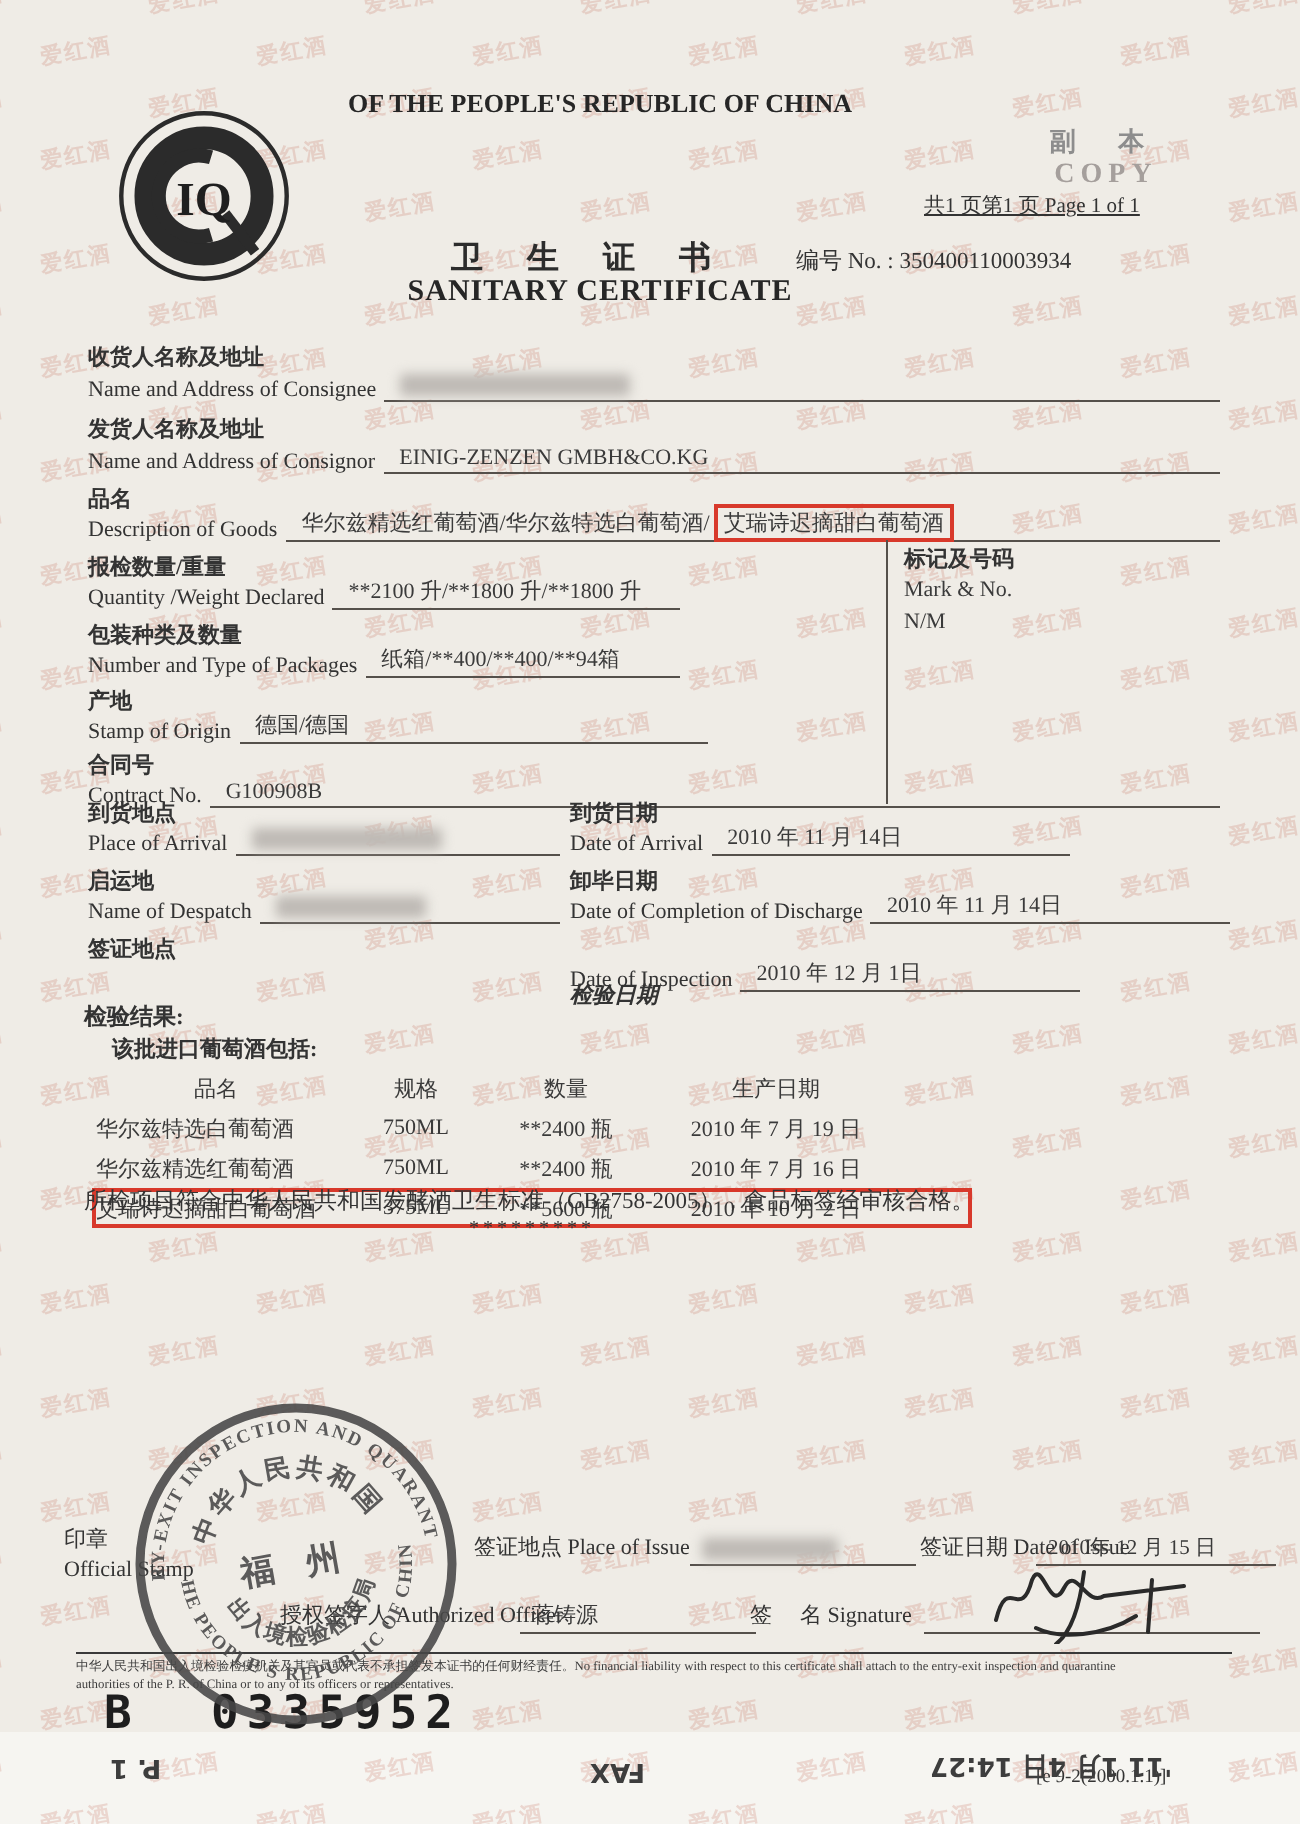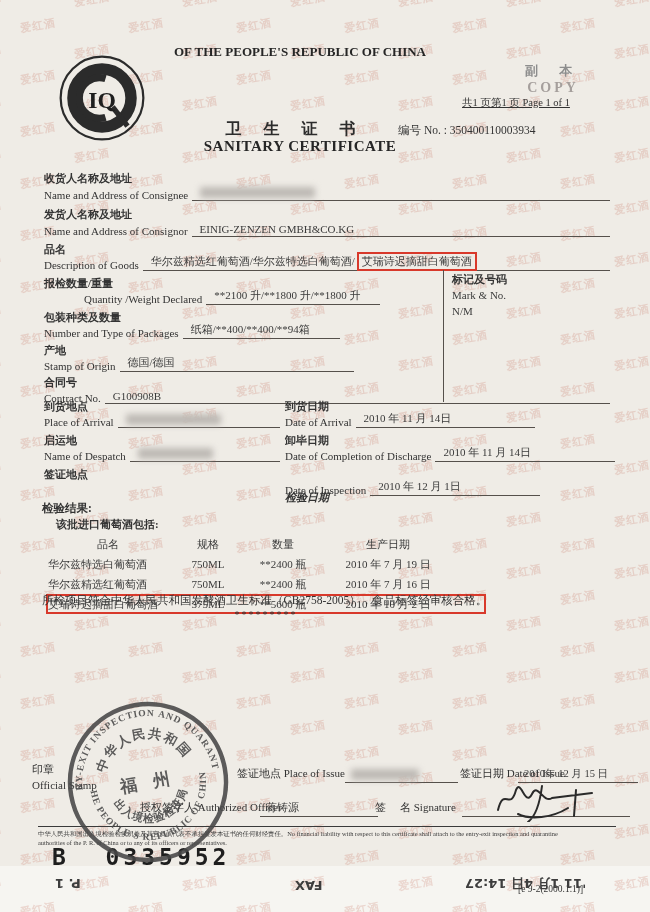--- a/index.html
+++ b/index.html
@@ -350,21 +350,21 @@
     <div class="abs cn" style="left:44px;top:242px;">品名</div>
     <div class="abs fline" style="left:44px;top:256px;width:566px;">
       <span class="lab">Description of Goods</span>
       <span class="fill">
         <span class="val">华尔兹精选红葡萄酒/华尔兹特选白葡萄酒/</span>
           <span class="redbox val">艾瑞诗迟摘甜白葡萄酒</span>
       </span>
     </div>
 
     <div class="abs cn" style="left:44px;top:276px;">报检数量/重量</div>
-    <div class="abs fline" style="left:44px;top:290px;width:296px;margin-left:40px;">
+    <div class="abs fline" style="left:44px;top:290px;width:296px;">
       <span class="lab">Quantity /Weight Declared</span>
       <span class="fill">
           <span class="val">**2100 升/**1800 升/**1800 升</span>
         </span>
     </div>
 
     <div class="vline" style="left:443px;top:270px;height:132px;"></div>
     <div class="abs cn" style="left:452px;top:272px;">标记及号码</div>
     <div class="abs" style="left:452px;top:289px;font-size:11px;">Mark &amp; No.</div>
     <div class="abs val" style="left:452px;top:305px;">N/M</div>

